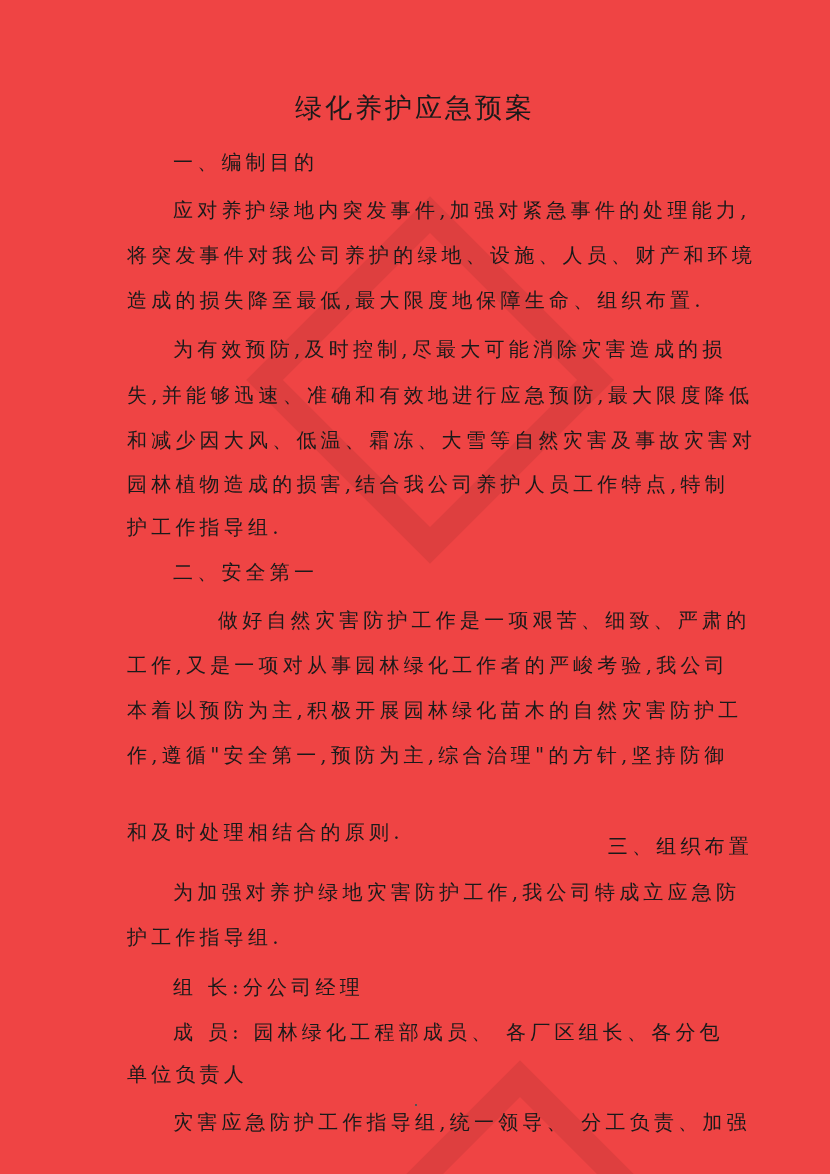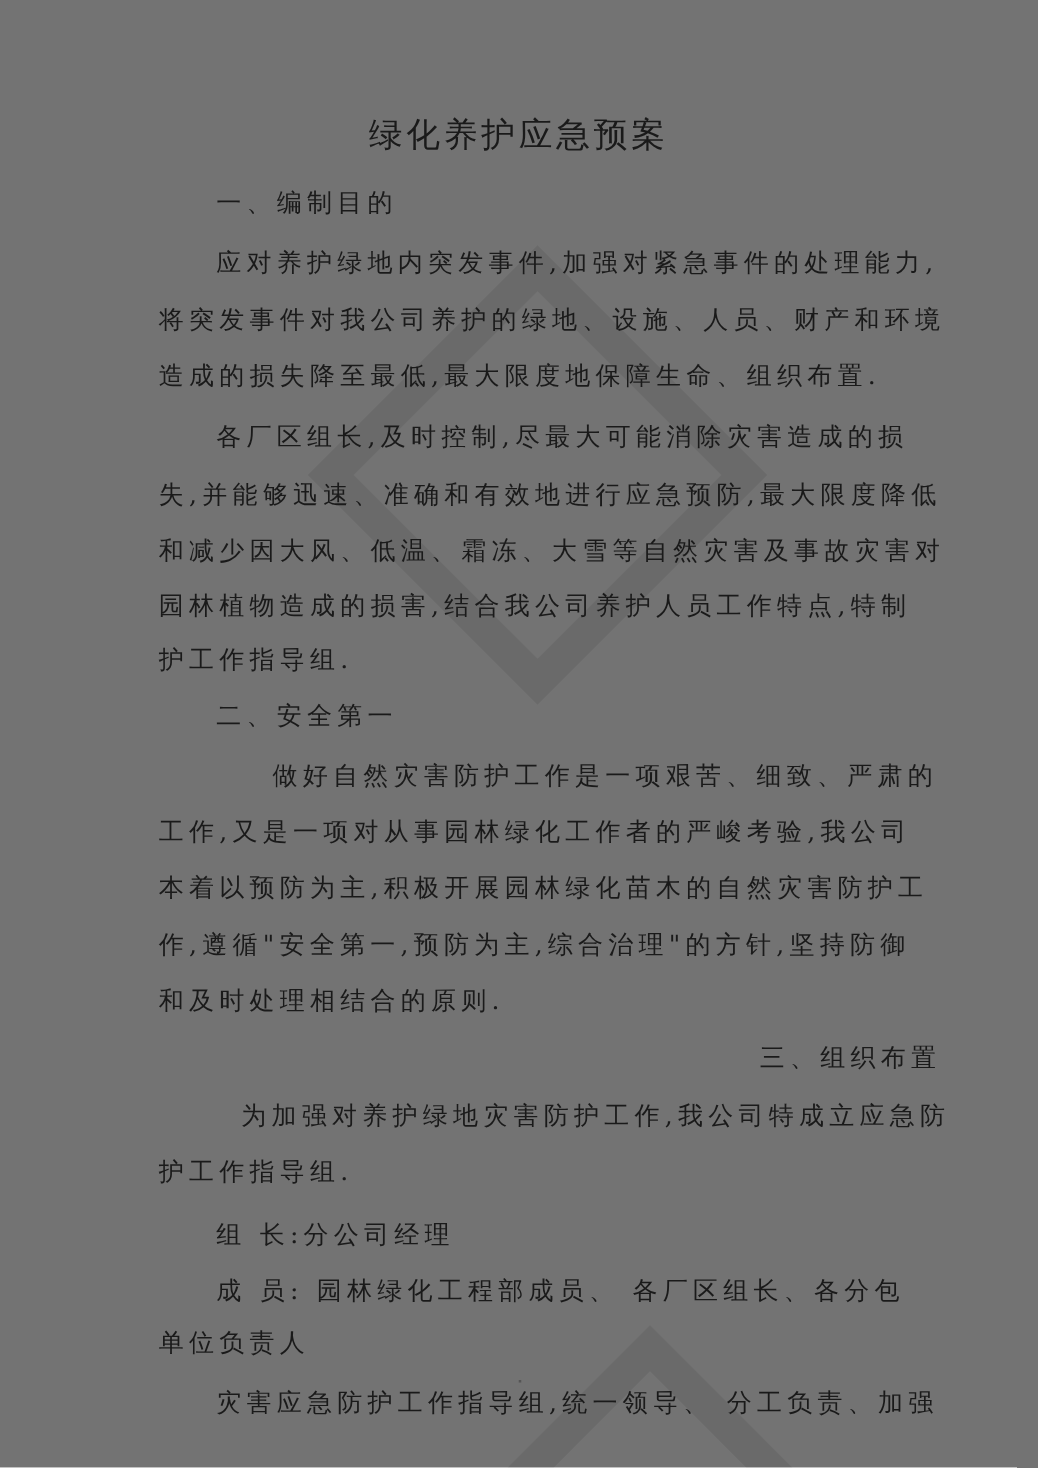--- a/index.html
+++ b/index.html
@@ -1,18 +1,18 @@
 <!DOCTYPE html>
 <html><head>
 <meta charset="utf-8">
 <style>
   html, body { margin: 0; padding: 0; background: #ffffff; }
   body { width: 830px; height: 1174px; position: relative; overflow: hidden;
          font-family: "DejaVu Serif", "Liberation Serif", serif; color: #1a1a1a; }
-  .page { position: absolute; left: 0; top: 0; width: 830px; height: 1174px; background: #737373; }
+  .page { position: absolute; left: 0; top: 0; width: 830px; height: 1174px; background: #ef4444; }
   .watermark { position: absolute; pointer-events: none; opacity: 0.07; }
   .wm1 { left: 300px; top: 250px; width: 260px; height: 260px; transform: rotate(45deg);
          border: 26px solid #000; box-sizing: border-box; }
   .wm2 { left: 400px; top: 1110px; width: 240px; height: 240px; transform: rotate(45deg);
          border: 26px solid #000; box-sizing: border-box; }
   .title { position: absolute; top: 90px; left: 0; width: 830px; text-align: center;
            font-size: 27px; letter-spacing: 3px; }
   .line { position: absolute; left: 127px; width: 580px; font-size: 20px;
           letter-spacing: 4.2px; white-space: nowrap; line-height: 24px; }
   .ind1 { left: 173px; }
@@ -26,33 +26,33 @@
   <div class="watermark wm1"></div>
   <div class="watermark wm2"></div>
 
   <div class="title">绿化养护应急预案</div>
 
   <div id="lines">
       <div class="line ind1" style="top: 150px;">一、编制目的</div>
       <div class="line ind1" style="top: 198px;">应对养护绿地内突发事件,加强对紧急事件的处理能力,</div>
       <div class="line" style="top: 243px;">将突发事件对我公司养护的绿地、设施、人员、财产和环境</div>
       <div class="line" style="top: 288px;">造成的损失降至最低,最大限度地保障生命、组织布置.</div>
-      <div class="line ind1" style="top: 337px;">各厂区组长,及时控制,尽最大可能消除灾害造成的损</div>
+      <div class="line ind1" style="top: 337px;">为有效预防,及时控制,尽最大可能消除灾害造成的损</div>
       <div class="line" style="top: 383px; text-align: right;">失,并能够迅速、准确和有效地进行应急预防,最大限度降低</div>
       <div class="line" style="top: 428px;">和减少因大风、低温、霜冻、大雪等自然灾害及事故灾害对</div>
       <div class="line" style="top: 472px;">园林植物造成的损害,结合我公司养护人员工作特点,特制</div>
       <div class="line" style="top: 515px;">护工作指导组.</div>
       <div class="line ind1" style="top: 560px;">二、安全第一</div>
       <div class="line ind2" style="top: 608px;">做好自然灾害防护工作是一项艰苦、细致、严肃的</div>
       <div class="line" style="top: 653px;">工作,又是一项对从事园林绿化工作者的严峻考验,我公司</div>
       <div class="line" style="top: 698px;">本着以预防为主,积极开展园林绿化苗木的自然灾害防护工</div>
       <div class="line" style="top: 743px;">作,遵循"安全第一,预防为主,综合治理"的方针,坚持防御</div>
-      <div class="line" style="top: 788px;">和及时处理相结合的原则.</div>
+      <div class="line" style="top: 820px;">和及时处理相结合的原则.</div>
       <div class="line ind1" style="top: 834px; text-align: right;">三、组织布置</div>
-      <div class="line ind1" style="top: 880px; margin-left: 20px;">为加强对养护绿地灾害防护工作,我公司特成立应急防</div>
+      <div class="line ind1" style="top: 880px;">为加强对养护绿地灾害防护工作,我公司特成立应急防</div>
       <div class="line" style="top: 925px;">护工作指导组.</div>
       <div class="line ind1" style="top: 975px;">组    长:分公司经理</div>
       <div class="line ind1" style="top: 1020px;">成  员:   园林绿化工程部成员、 各厂区组长、各分包</div>
       <div class="line" style="top: 1062px;">单位负责人</div>
       <div class="line ind1" style="top: 1110px;">灾害应急防护工作指导组,统一领导、 分工负责、加强</div>
     </div>
 
   <div class="dot"></div>
 </div>
 

